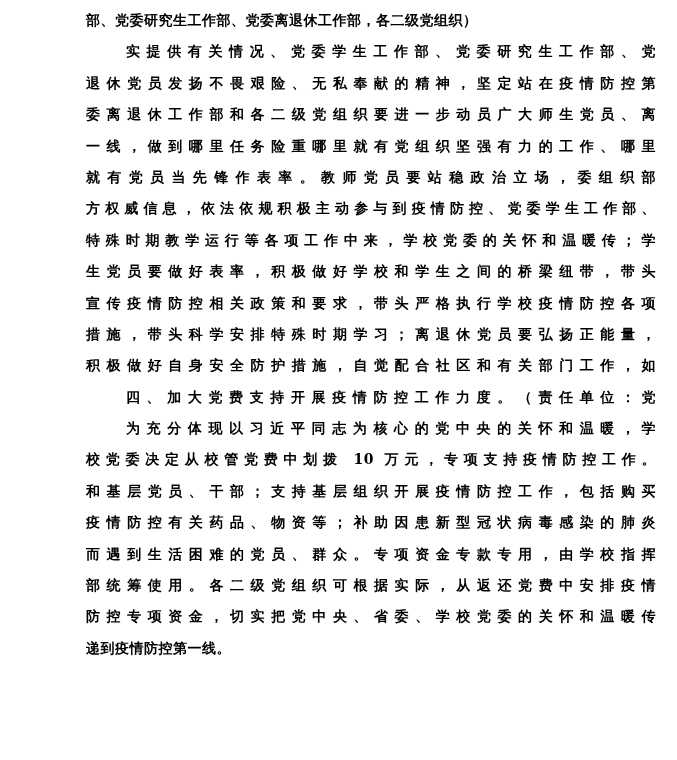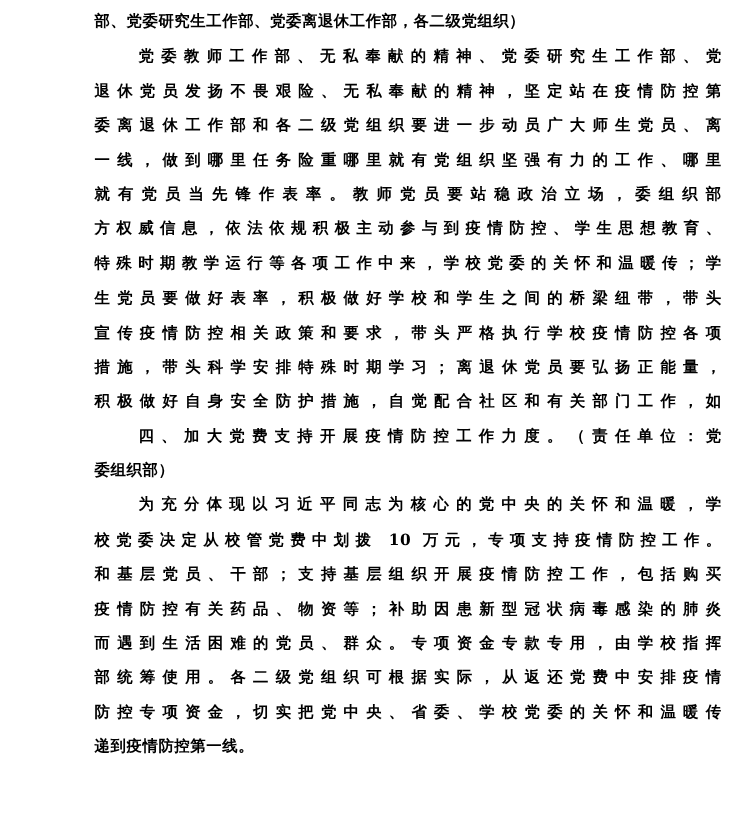--- a/index.html
+++ b/index.html
@@ -47,33 +47,32 @@
   .line.indent {
     text-indent: 40px;
   }
 </style>
 </head>
 <body>
 
 <div class="page">
   <div class="text-block" id="text-block">
       <div class="line short">部、党委研究生工作部、党委离退休工作部，各二级党组织）</div>
-      <div class="line indent">党委教师工作部、无私奉献的精神、党委研究生工作部、党</div>
+      <div class="line indent">实提供有关情况、党委学生工作部、党委研究生工作部、党</div>
       <div class="line">退休党员发扬不畏艰险、无私奉献的精神，坚定站在疫情防控第</div>
       <div class="line">委离退休工作部和各二级党组织要进一步动员广大师生党员、离</div>
       <div class="line">一线，做到哪里任务险重哪里就有党组织坚强有力的工作、哪里</div>
       <div class="line">就有党员当先锋作表率。教师党员要站稳政治立场，委组织部</div>
-      <div class="line">方权威信息，依法依规积极主动参与到疫情防控、学生思想教育、</div>
+      <div class="line">方权威信息，依法依规积极主动参与到疫情防控、党委学生工作部、</div>
       <div class="line">特殊时期教学运行等各项工作中来，学校党委的关怀和温暖传；学</div>
       <div class="line">生党员要做好表率，积极做好学校和学生之间的桥梁纽带，带头</div>
       <div class="line">宣传疫情防控相关政策和要求，带头严格执行学校疫情防控各项</div>
       <div class="line">措施，带头科学安排特殊时期学习；离退休党员要弘扬正能量，</div>
       <div class="line">积极做好自身安全防护措施，自觉配合社区和有关部门工作，如</div>
       <div class="line indent">四、加大党费支持开展疫情防控工作力度。（责任单位：党</div>
-      <div class="line short">委组织部）</div>
       <div class="line indent">为充分体现以习近平同志为核心的党中央的关怀和温暖，学</div>
       <div class="line">校党委决定从校管党费中划拨 10 万元，专项支持疫情防控工作。</div>
       <div class="line">和基层党员、干部；支持基层组织开展疫情防控工作，包括购买</div>
       <div class="line">疫情防控有关药品、物资等；补助因患新型冠状病毒感染的肺炎</div>
       <div class="line">而遇到生活困难的党员、群众。专项资金专款专用，由学校指挥</div>
       <div class="line">部统筹使用。各二级党组织可根据实际，从返还党费中安排疫情</div>
       <div class="line">防控专项资金，切实把党中央、省委、学校党委的关怀和温暖传</div>
       <div class="line short">递到疫情防控第一线。</div>
     </div>
 </div>

